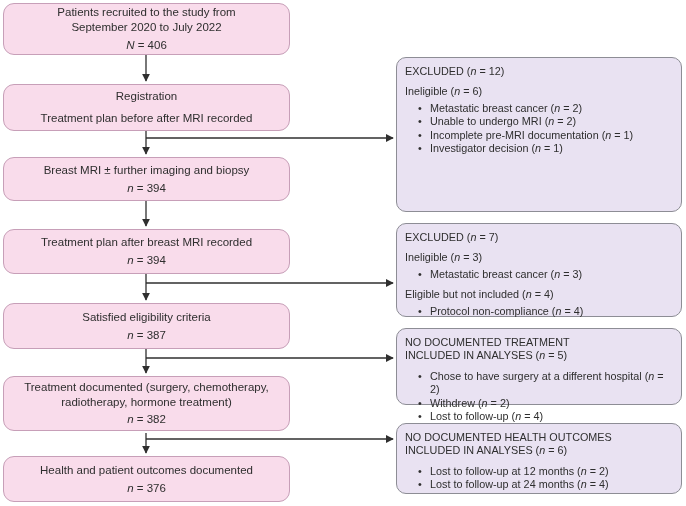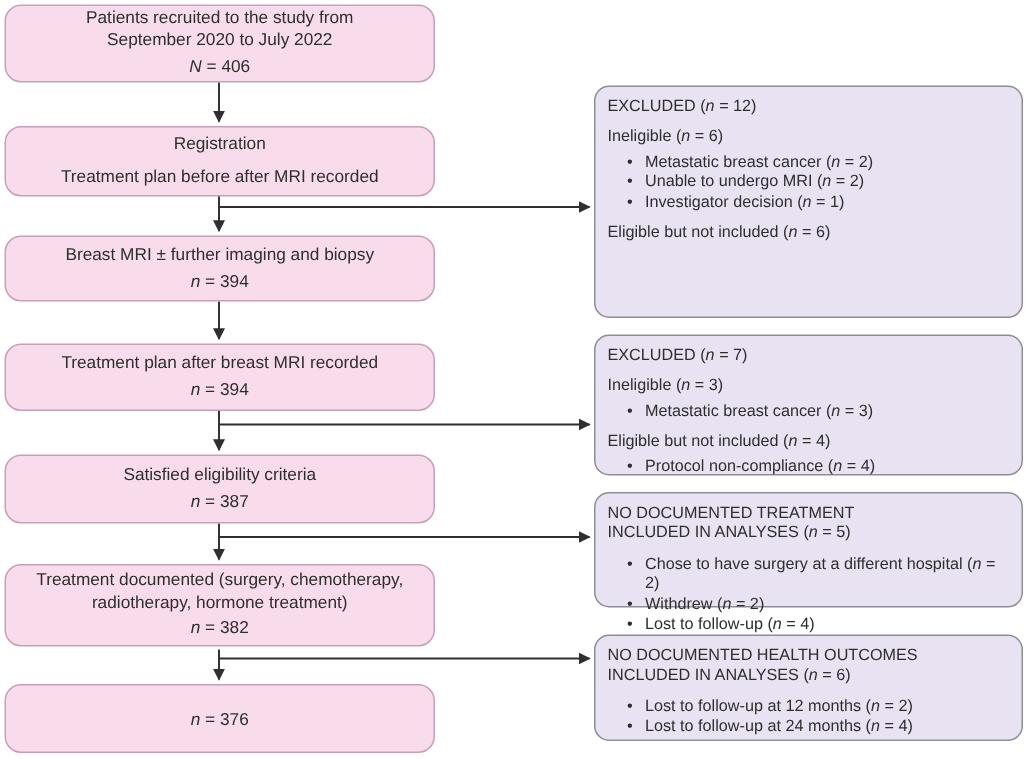--- a/index.html
+++ b/index.html
@@ -109,32 +109,33 @@
     <div class="lcount fmt-n"><i>n</i> = 387</div>
   </div>
 
   <div class="lbox" style="top:376px;height:55px">
     <div class="ltitle">Treatment documented (surgery, chemotherapy,
 radiotherapy, hormone treatment)</div>
     <div class="lcount fmt-n"><i>n</i> = 382</div>
   </div>
 
   <div class="lbox" style="top:456px;height:46px">
+    <div class="ltitle">Health and patient outcomes documented</div>
     <div class="lcount fmt-n"><i>n</i> = 376</div>
   </div>
 
   <div class="rbox" style="top:57px;height:155px">
     <div class="rtitle fmt-n">EXCLUDED (<i>n</i> = 12)</div>
     <div class="rheading fmt-n">Ineligible (<i>n</i> = 6)</div>
     <ul>
       <li class="fmt-n">Metastatic breast cancer (<i>n</i> = 2)</li>
       <li class="fmt-n">Unable to undergo MRI (<i>n</i> = 2)</li>
+      <li class="fmt-n">Incomplete pre-MRI documentation (<i>n</i> = 1)</li>
       <li class="fmt-n">Investigator decision (<i>n</i> = 1)</li>
     </ul>
-    <div class="rheading fmt-n">Eligible but not included (<i>n</i> = 6)</div>
   </div>
 
   <div class="rbox" style="top:223px;height:94px">
     <div class="rtitle fmt-n">EXCLUDED (<i>n</i> = 7)</div>
     <div class="rheading fmt-n">Ineligible (<i>n</i> = 3)</div>
     <ul>
       <li class="fmt-n">Metastatic breast cancer (<i>n</i> = 3)</li>
     </ul>
     <div class="rheading fmt-n">Eligible but not included (<i>n</i> = 4)</div>
     <ul>

